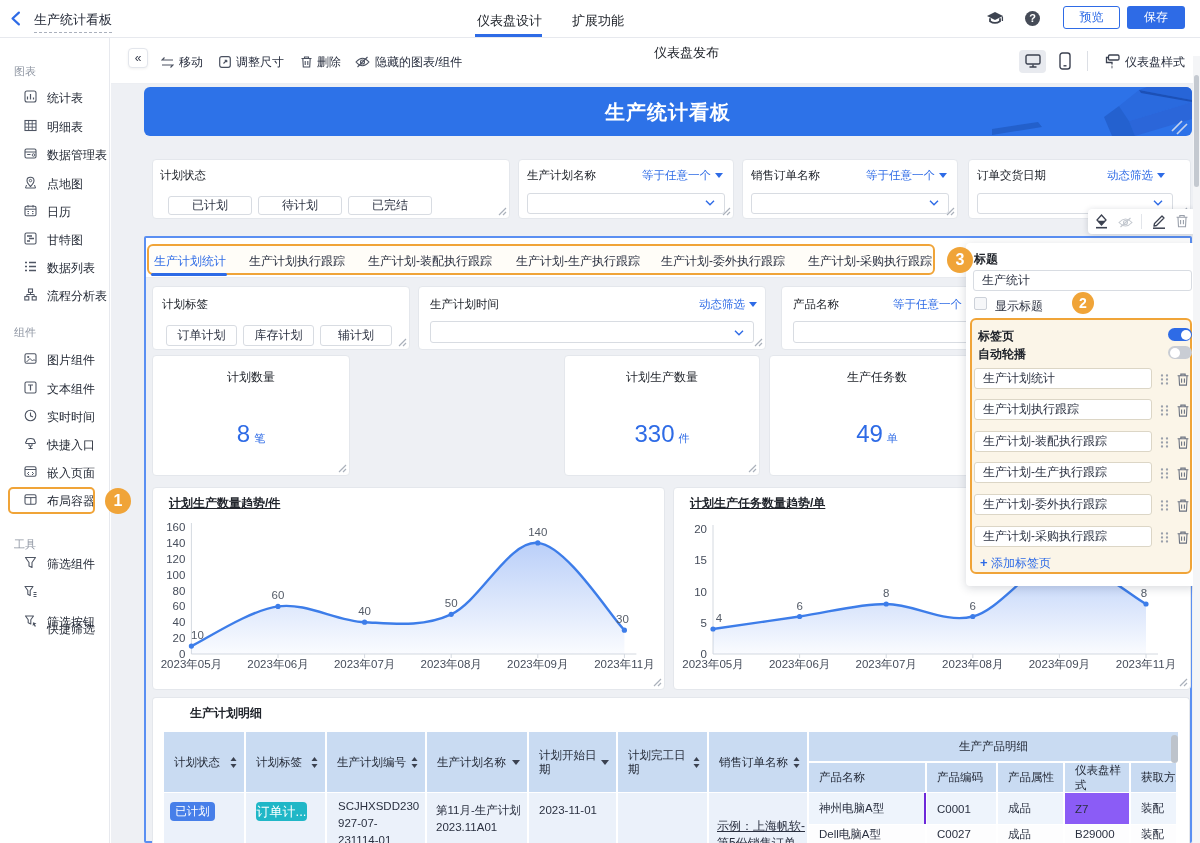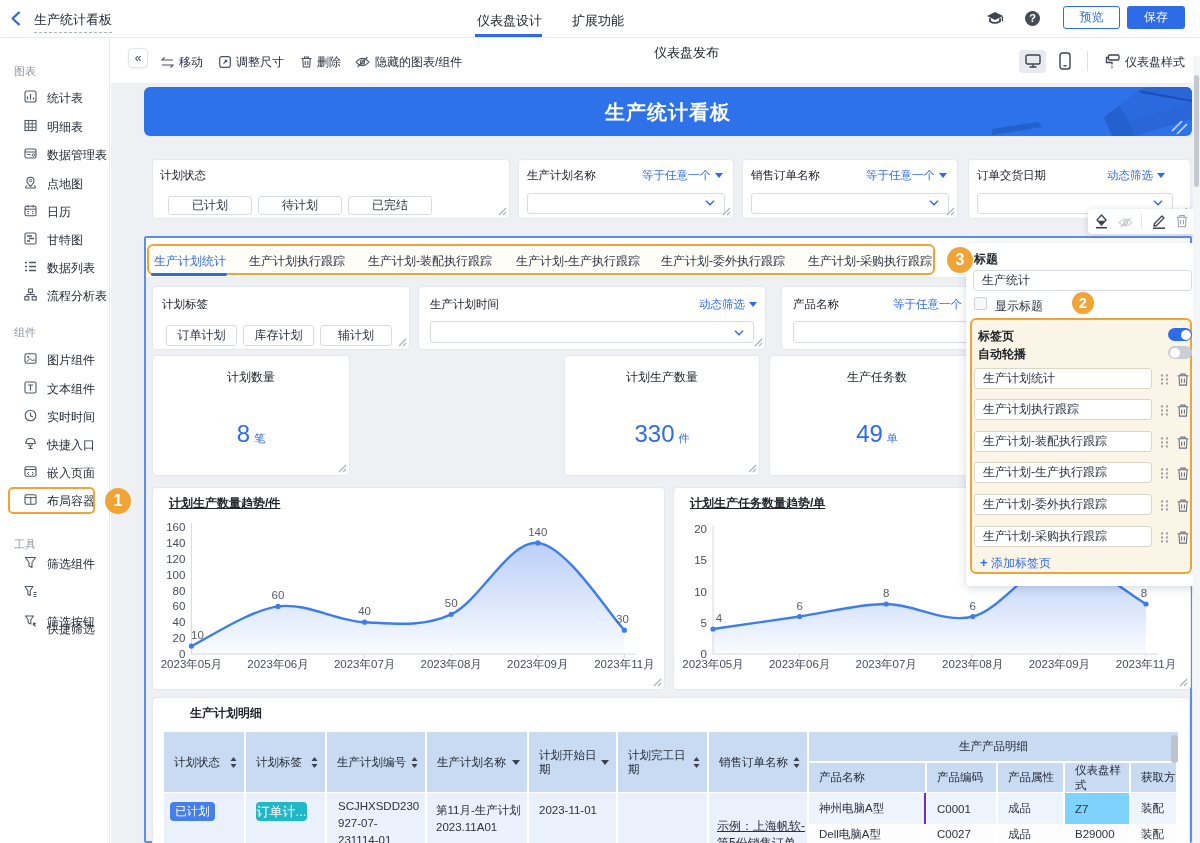--- a/index.html
+++ b/index.html
@@ -477,21 +477,21 @@
         <div class="td" style="left:556px;top:95px;width:99px;height:50px;padding-left:10px;background:#ebf1fa;border-right:1px solid #fff;"></div>
         <div class="abs" style="left:17px;top:104px;width:45px;height:19px;background:#477fe9;border-radius:4px;color:#fff;font-size:11.5px;text-align:center;line-height:19px;">已计划</div>
         <div class="abs" style="left:103px;top:104px;width:51px;height:19px;background:#20b7c7;border-radius:4px;color:#fff;font-size:13px;text-align:center;line-height:19px;">订单计...</div>
         <div class="abs" style="left:185px;top:100px;font-size:11.5px;color:#2a3040;line-height:17px;">SCJHXSDD230<br>927-07-<br>231114-01</div>
         <div class="abs" style="left:283px;top:104px;font-size:11.5px;color:#2a3040;line-height:17px;">第11月-生产计划<br>2023.11A01</div>
         <div class="abs" style="left:386px;top:104px;font-size:11.5px;color:#2a3040;line-height:17px;">2023-11-01</div>
         <div class="abs" style="left:564px;top:120px;font-size:12px;color:#2a3040;line-height:17px;text-decoration:underline;">示例：上海帆软-<br>第5份销售订单</div>
         <div class="td" style="left:656px;top:95px;width:117px;height:31px;padding-left:10px;background:#eef4fc;border-right:2px solid #6d28d9;">神州电脑A型</div>
         <div class="td" style="left:774px;top:95px;width:70px;height:31px;padding-left:10px;background:#eef4fc;border-right:1px solid #fff;">C0001</div>
         <div class="td" style="left:845px;top:95px;width:66px;height:31px;padding-left:10px;background:#eef4fc;border-right:1px solid #fff;">成品</div>
-        <div class="td" style="left:912px;top:95px;width:65px;height:31px;padding-left:10px;background:#7dd3fc;border-right:1px solid #fff;">Z7</div>
+        <div class="td" style="left:912px;top:95px;width:65px;height:31px;padding-left:10px;background:#8b5cf6;border-right:1px solid #fff;">Z7</div>
         <div class="td" style="left:978px;top:95px;width:46px;height:31px;padding-left:10px;background:#eef4fc;border-right:1px solid #fff;">装配</div>
         <div class="td" style="left:656px;top:127px;width:117px;height:18px;padding-left:10px;background:#fdfdfe;border-right:1px solid #fff;">Dell电脑A型</div>
         <div class="td" style="left:774px;top:127px;width:70px;height:18px;padding-left:10px;background:#fdfdfe;border-right:1px solid #fff;">C0027</div>
         <div class="td" style="left:845px;top:127px;width:66px;height:18px;padding-left:10px;background:#fdfdfe;border-right:1px solid #fff;">成品</div>
         <div class="td" style="left:912px;top:127px;width:65px;height:18px;padding-left:10px;background:#fdfdfe;border-right:1px solid #fff;">B29000</div>
         <div class="td" style="left:978px;top:127px;width:46px;height:18px;padding-left:10px;background:#fdfdfe;border-right:1px solid #fff;">装配</div>
         <div class="abs" style="left:1018px;top:37px;width:7px;height:28px;background:#bdc3cb;border-radius:3.5px;"></div>
       </div>
     </div>
   </div>

